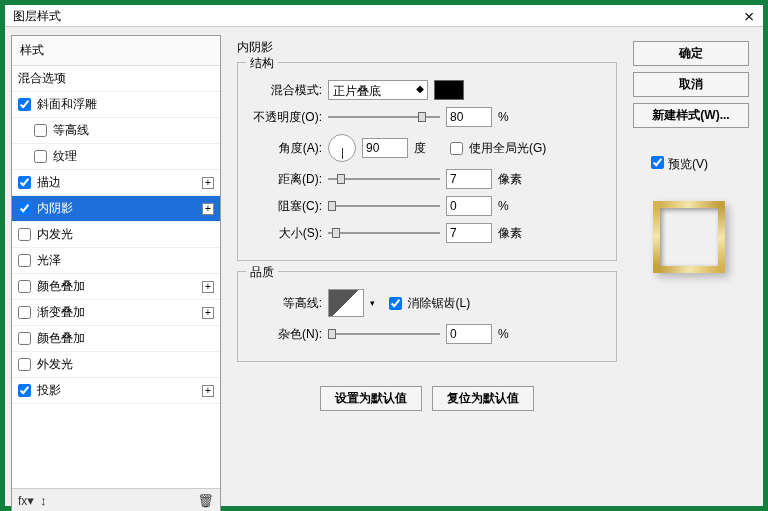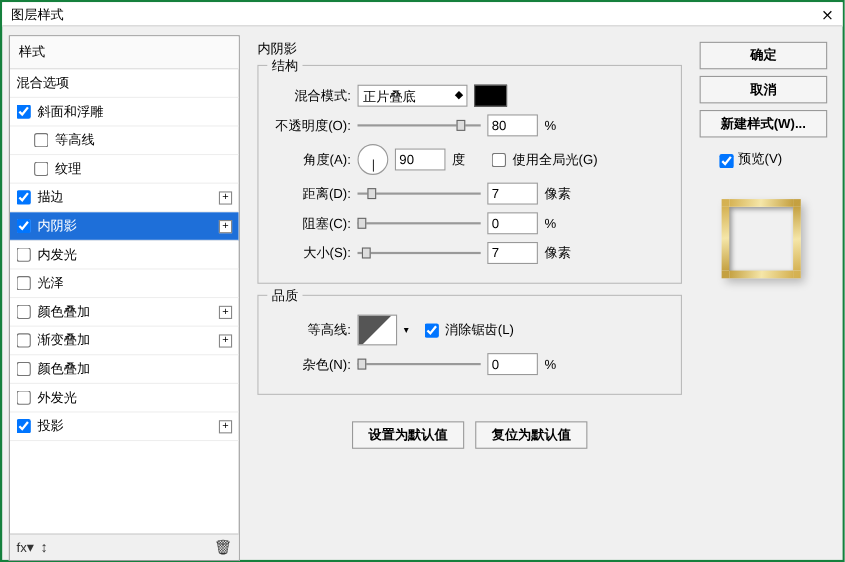--- a/index.html
+++ b/index.html
@@ -1,17 +1,17 @@
 <!DOCTYPE html>
 <html><head>
 <meta charset="utf-8">
 <style>
 * { box-sizing: border-box; margin: 0; padding: 0; font-family: "Microsoft YaHei", sans-serif; font-size: 12px; }
 body { background: #f0f0f0; width: 768px; height: 511px; overflow: hidden; }
-.window { width: 768px; height: 511px; background: #f0f0f0; border: 2px solid #15803d; }
+.window { width: 768px; height: 511px; background: #f0f0f0; border: 5px solid #15803d; }
 .titlebar { height: 22px; background: #fff; border-bottom: 1px solid #ccc; padding: 3px 8px; display: flex; justify-content: space-between; }
 .titlebar .close { font-size: 14px; }
 .content { display: flex; height: 488px; padding: 8px 6px 2px 6px; gap: 10px; }
 .left-pane { width: 210px; display: flex; flex-direction: column; border: 1px solid #999; background: #fff; position: relative; }
 .style-list { flex: 1; overflow: auto; }
 .style-header { padding: 6px 8px; border-bottom: 1px solid #ddd; background: #fafafa; }
 .style-item { display: flex; align-items: center; padding: 4px 6px; border-bottom: 1px solid #eee; position: relative; height: 26px; }
 .style-item.selected { background: #1e6fd9; color: #fff; }
 .style-item input[type="checkbox"] { margin-right: 6px; }
 .style-item.indent { padding-left: 22px; }
@@ -33,21 +33,21 @@
 .slider { width: 112px; height: 12px; position: relative; }
 .slider .track { position: absolute; top: 5px; left: 0; right: 0; height: 2px; background: #999; }
 .slider .thumb { position: absolute; top: 1px; width: 8px; height: 10px; background: #ddd; border: 1px solid #666; }
 .angle-dial { width: 28px; height: 28px; border: 1px solid #999; border-radius: 50%; background: #fff; position: relative; }
 .angle-dial .needle { position: absolute; left: 50%; top: 50%; width: 1px; height: 11px; background: #333; transform-origin: top center; transform: rotate(0deg); }
 .contour-swatch { width: 36px; height: 28px; border: 1px solid #999; background: linear-gradient(135deg, #555 0%, #555 49%, #fff 50%, #fff 100%); }
 .btn-row { display: flex; gap: 10px; justify-content: center; margin-top: 24px; }
 .button { padding: 3px 14px; border: 1px solid #999; background: #f5f5f5; cursor: pointer; font-weight: bold; }
 .right-pane { width: 124px; display: flex; flex-direction: column; gap: 6px; padding-top: 6px; }
 .right-pane .button { width: 116px; text-align: center; }
-.preview-check { display: flex; align-items: flex-end; gap: 4px; margin: 5px 0 18px 18px; }
+.preview-check { display: flex; align-items: flex-start; gap: 4px; margin: 22px 0 18px 18px; }
 .preview-box { width: 84px; height: 84px; margin-left: 16px; position: relative; }
 .preview-inner { width: 72px; height: 72px; margin: 4px; background: #f0f0f0; border: 7px solid; border-image: linear-gradient(135deg, #d4b050 0%, #f5e6a8 25%, #c4a040 50%, #f5e6a8 75%, #d4b050 100%) 1; box-shadow: inset 2px 2px 5px rgba(0,0,0,0.4), 4px 4px 8px rgba(0,0,0,0.25); }
 </style>
 </head>
 <body>
 
 <div class="window">
   <div class="titlebar">
     <span>图层样式</span>
     <span class="close">⨯</span>

